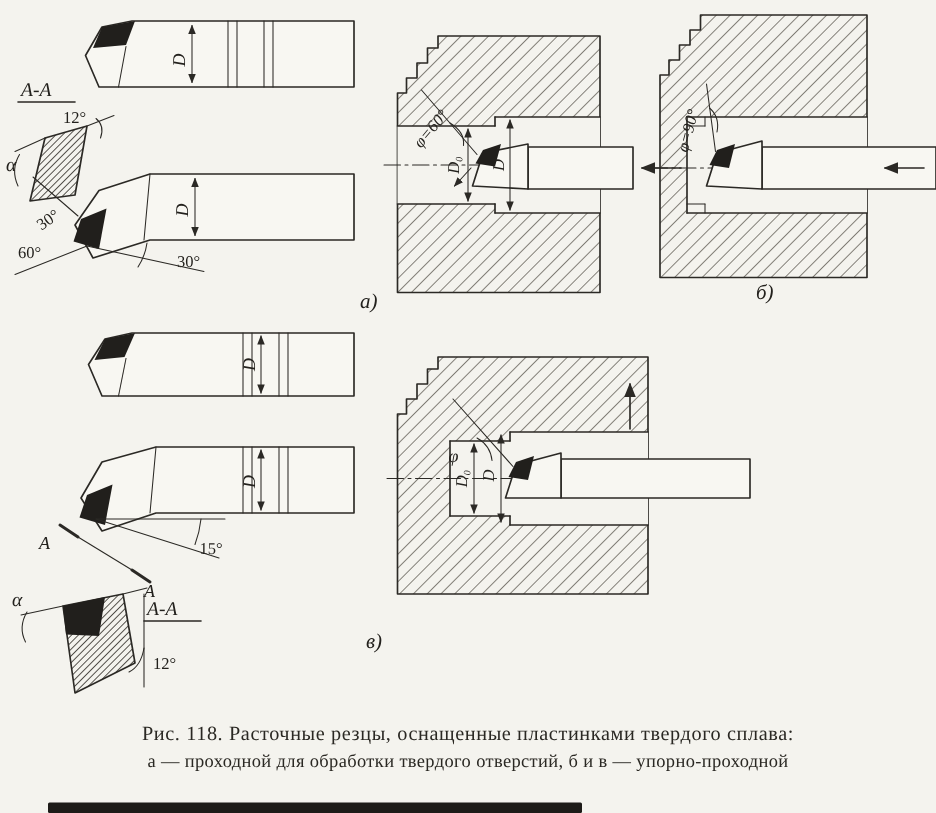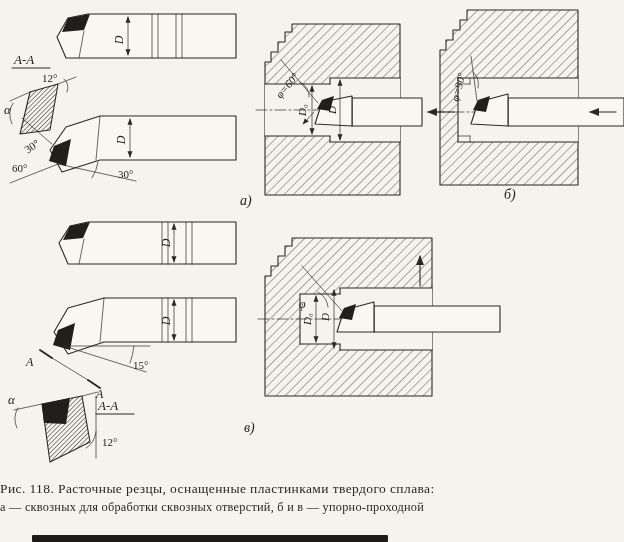--- a/index.html
+++ b/index.html
@@ -9,21 +9,21 @@
     background:#f4f3ee;overflow:hidden;
     font-family:"Liberation Serif",serif;color:#23211d;
   }
   .page svg{position:absolute;left:0;top:0;display:block}
   svg text{fill:#23211d;stroke:none;font-family:"Liberation Serif",serif}
   .it{font-style:italic}.s11{font-size:11px}.s12{font-size:12px}.s13{font-size:13px}.s14{font-size:14px}
   .mid{text-anchor:middle}
   .cl{stroke-dasharray:11 3 2 3;stroke-width:.7}
   .thin{stroke-width:.7}
   .caption{
-    position:absolute;left:0;right:0;top:481px;text-align:left;
+    position:absolute;left:0;right:0;top:481px;text-align:center;
     color:#2a2823;line-height:1.25;
   }
   .cap1{font-size:13.5px;letter-spacing:.4px;margin-bottom:2px}
   .cap2{font-size:12.3px;letter-spacing:.25px}
   .scanbar{
     position:absolute;left:32px;top:535px;width:356px;height:7px;
     background:#1d1b18;border-radius:1px;
   }
 </style>
 </head>
@@ -203,18 +203,18 @@
       <text class="it s11 mid" transform="rotate(-90 329 317)" x="329" y="317">D</text>
       <text class="it s12" x="299" y="308">φ</text>
       <text class="it s14" x="244" y="432">в)</text>
     </g>
 
   </g>
 </svg>
 
 <div class="caption">
   <div class="cap1">Рис. 118. Расточные резцы, оснащенные пластинками твердого сплава:</div>
-  <div class="cap2">а — сквозных для обработки сквозных отверстий, б и в — упорно-проходной</div>
+  <div class="cap2">а — проходной для обработки твердого отверстий, б и в — упорно-проходной</div>
 </div>
 
 <div class="scanbar"></div>
 
 </div>
 
 </body></html>

